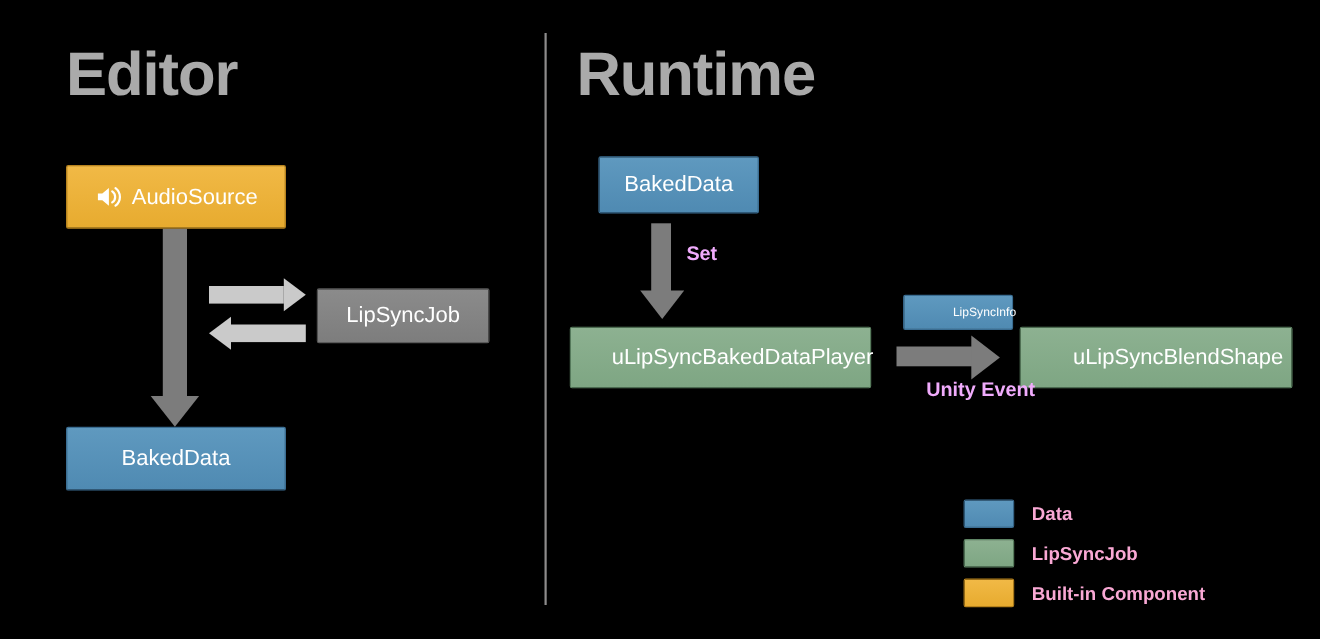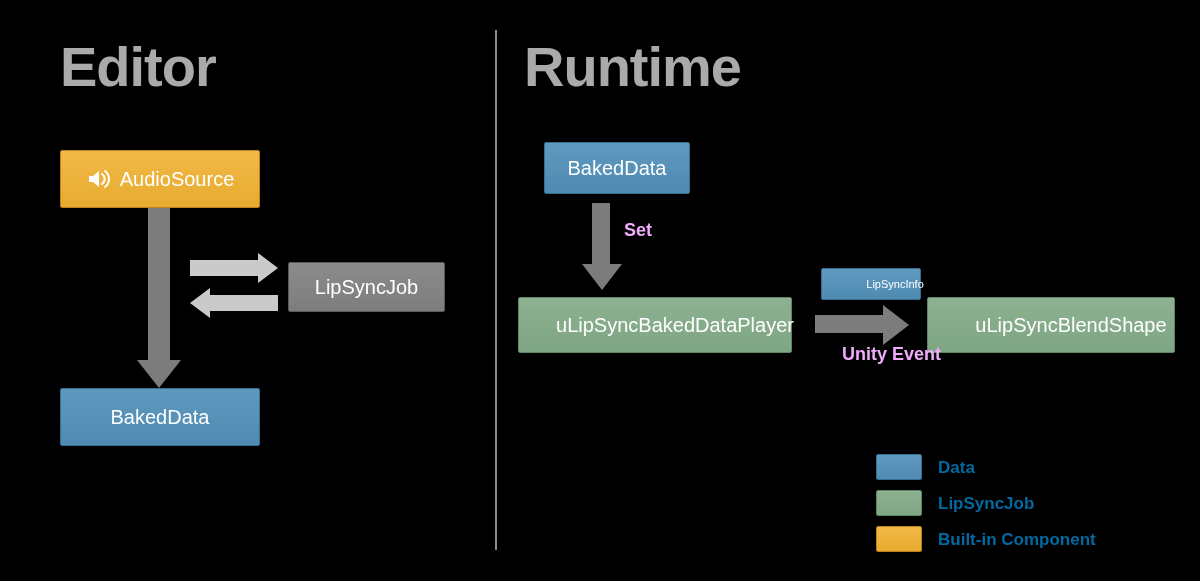--- a/index.html
+++ b/index.html
@@ -141,21 +141,21 @@
   }
   .legend-swatch {
     position: absolute;
     width: 46px;
     height: 26px;
     border-radius: 2px;
     border: 1px solid transparent;
   }
   .legend-text {
     position: absolute;
-    color: #0369a1;
+    color: #f9a8d4;
     font-size: 17px;
     font-weight: 600;
   }
 </style>
 </head>
 <body>
 
 <div class="heading" style="left:60px; top:22px;">Editor</div>
 <div class="heading" style="left:524px; top:22px;">Runtime</div>
 

